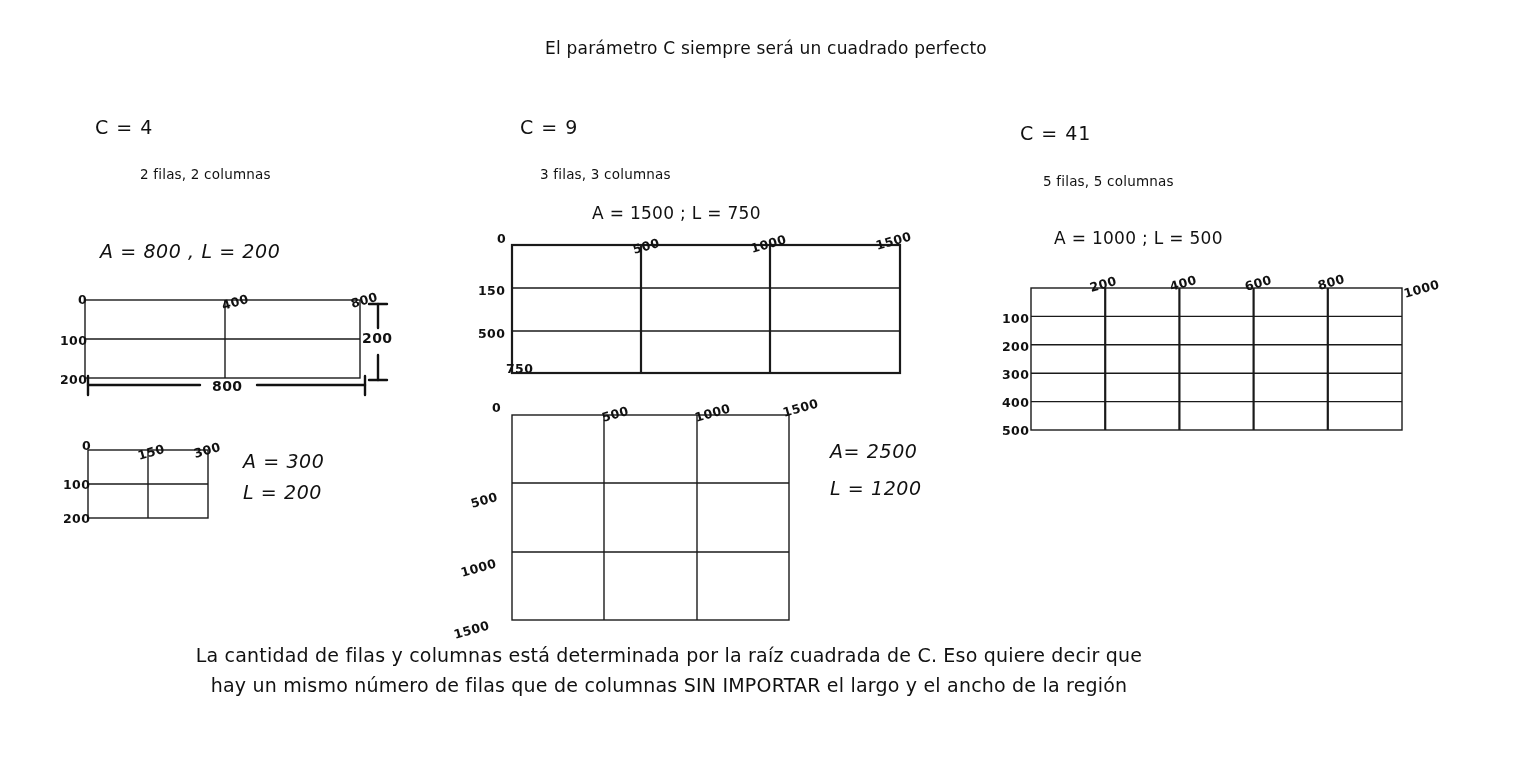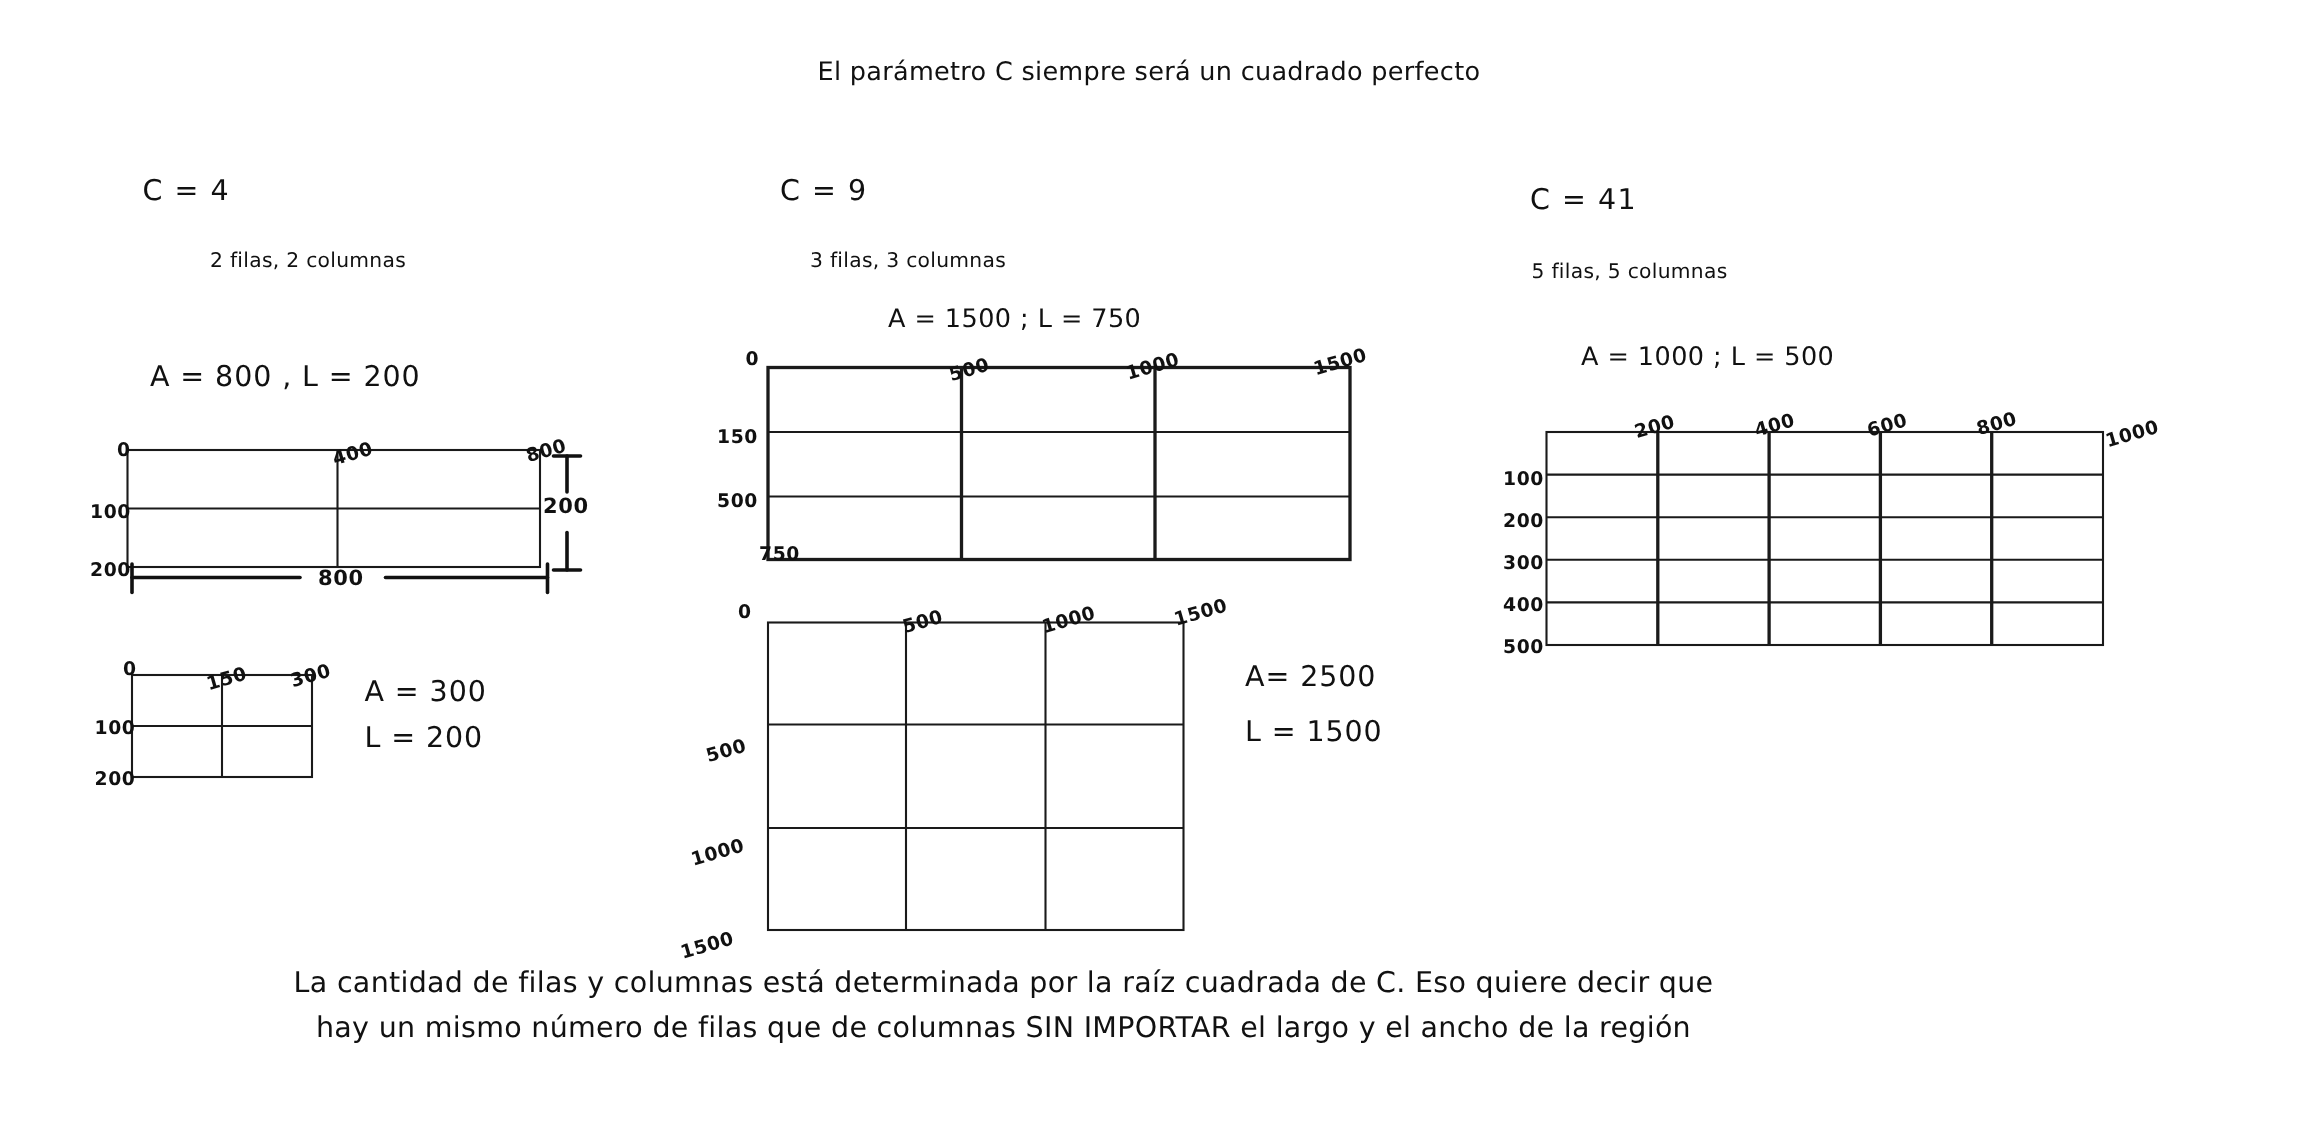--- a/index.html
+++ b/index.html
@@ -33,20 +33,21 @@
     letter-spacing: 0.2px;
   }
   .note {
     font-size: 17px;
     letter-spacing: 0.3px;
     margin-left: 36px;
   }
   .note-big {
     font-size: 19px;
     letter-spacing: 0.6px;
+    font-style: italic;
   }
   .tick {
     font-size: 12.5px;
     font-weight: 700;
     letter-spacing: 0.4px;
   }
   .tick.rot {
     transform: rotate(-16deg);
     transform-origin: left bottom;
   }
@@ -153,24 +154,24 @@
 </div>
 <div class="abs tick" style="left:492px; top:400px;">0</div>
 <div class="abs tick rot" style="left:604px; top:410px;">500</div>
 <div class="abs tick rot" style="left:697px; top:410px;">1000</div>
 <div class="abs tick rot" style="left:785px; top:405px;">1500</div>
 <div class="abs tick rot" style="left:473px; top:496px;">500</div>
 <div class="abs tick rot" style="left:463px; top:565px;">1000</div>
 <div class="abs tick rot" style="left:456px; top:627px;">1500</div>
 
 <div class="abs note-big" style="left:830px; top:440px;">A= 2500</div>
-<div class="abs note-big" style="left:830px; top:477px;">L = 1500</div>
+<div class="abs note-big" style="left:830px; top:477px;">L = 1200</div>
 
 <div class="abs sect-label" style="left:1020px; top:122px;">C = 41</div>
-<div class="abs sect-sub" style="left:1021px; top:173px;">5 filas, 5 columnas</div>
+<div class="abs sect-sub" style="left:1043px; top:173px;">5 filas, 5 columnas</div>
 
 <div class="abs note" style="left:1018px; top:228px;">A = 1000  ;   L = 500</div>
 
 <div class="abs" style="left:1031px; top:288px;">
   <svg width="390" height="150">
     <rect class="grid-line" x="0" y="0" width="371" height="142"></rect>
     <line class="grid-line" x1="0" y1="28.4" x2="371" y2="28.4"></line>
     <line class="grid-line" x1="0" y1="56.8" x2="371" y2="56.8"></line>
     <line class="grid-line" x1="0" y1="85.2" x2="371" y2="85.2"></line>
     <line class="grid-line" x1="0" y1="113.6" x2="371" y2="113.6"></line>

